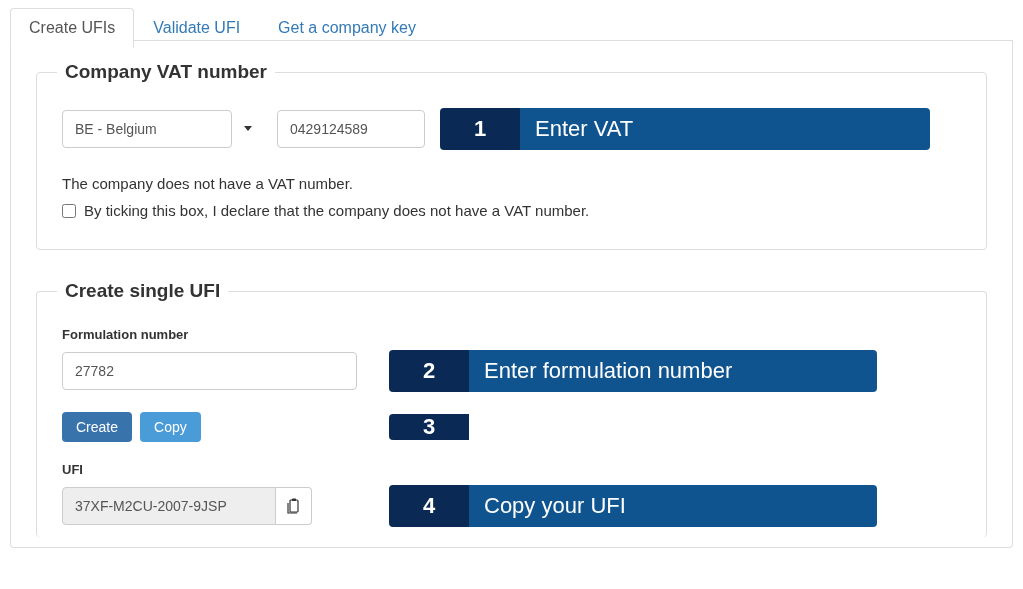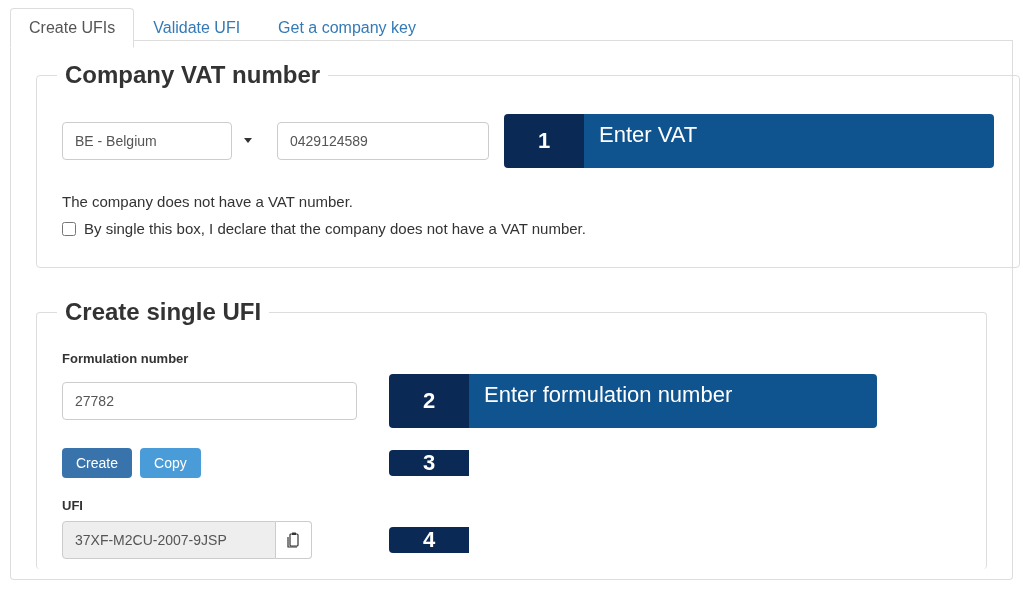--- a/index.html
+++ b/index.html
@@ -41,21 +41,21 @@
       border-radius: 0 0 4px 4px;
     }
     fieldset {
       border: 1px solid #ddd;
       border-radius: 4px;
       padding: 25px 25px 20px;
       margin-bottom: 30px;
       position: relative;
     }
     legend {
-      font-size: 24px;
+      font-size: 19px;
       font-weight: bold;
       color: #333;
       padding: 0 8px;
       margin-left: -5px;
     }
     .row { display: flex; align-items: center; gap: 15px; }
     select.form-control, input.form-control {
       height: 38px;
       padding: 6px 12px;
       font-size: 14px;
@@ -67,21 +67,21 @@
     select.form-control { width: 170px; appearance: none; background-image: none; position: relative; }
     .select-wrap { position: relative; width: 200px; }
     .select-wrap::after {
       content: '';
       position: absolute; right: 10px; top: 16px;
       border-left: 4px solid transparent;
       border-right: 4px solid transparent;
       border-top: 5px solid #333;
       pointer-events: none;
     }
-    input.vat { width: 212px; }
+    input.vat { width: 148px; }
     .callout {
       display: flex;
       align-items: stretch;
       border-radius: 4px;
       overflow: hidden;
       font-family: Verdana, sans-serif;
     }
     .callout-num {
       background: #0a2a55;
       color: #fff;
@@ -89,21 +89,21 @@
       font-size: 22px;
       width: 80px;
       display: flex;
       align-items: center;
       justify-content: center;
     }
     .callout-text {
       background: #10548f;
       color: #fff;
       font-size: 22px;
-      padding: 8px 25px 20px 15px;
+      padding: 8px 25px 8px 15px;
       display: flex;
       align-items: center;
       flex: 1;
     }
     .callout1 { width: 490px; }
     .callout-std { width: 488px; }
     .info-text { font-size: 15px; color: #333; margin: 25px 0 10px; }
     .checkbox-row { display: flex; align-items: center; gap: 8px; font-size: 15px; margin-bottom: 10px; }
     .checkbox-row input { width: 14px; height: 14px; }
     .field-label { font-size: 13px; font-weight: bold; color: #333; margin-bottom: 8px; }
@@ -159,21 +159,21 @@
         <div class="callout callout1">
           <div class="callout-num">1</div>
           <div class="callout-text">Enter VAT</div>
         </div>
       </div>
 
       <div class="info-text">The company does not have a VAT number.</div>
 
       <div class="checkbox-row">
         <input type="checkbox" style="">
-        <span>By single this box, I declare that the company does not have a VAT number.</span>
+        <span>By ticking this box, I declare that the company does not have a VAT number.</span>
       </div>
     </fieldset>
 
     <fieldset class="nogap">
       <legend>Create single UFI</legend>
 
       <div class="field-label">Formulation number</div>
       <div class="section2-row">
         <input class="form-control formulation" type="text" value="27782" style="">
         <div class="callout callout-std">
@@ -201,19 +201,20 @@
               <svg width="14" height="16" viewBox="0 0 14 16" fill="#333">
                 <rect x="3" y="2" width="8" height="12" rx="1" fill="none" stroke="#333" stroke-width="1.2"></rect>
                 <rect x="5" y="0.5" width="4" height="2.5" rx="0.5" fill="#333"></rect>
                 <path d="M1 5 L1 15 L10 15" fill="none" stroke="#333" stroke-width="1.2"></path>
               </svg>
             </div>
           </div>
         </div>
         <div class="callout callout-std">
           <div class="callout-num">4</div>
+          <div class="callout-text">Copy your UFI</div>
         </div>
       </div>
 
     </fieldset>
 
   </div>
 </div>
 
 </body></html>

